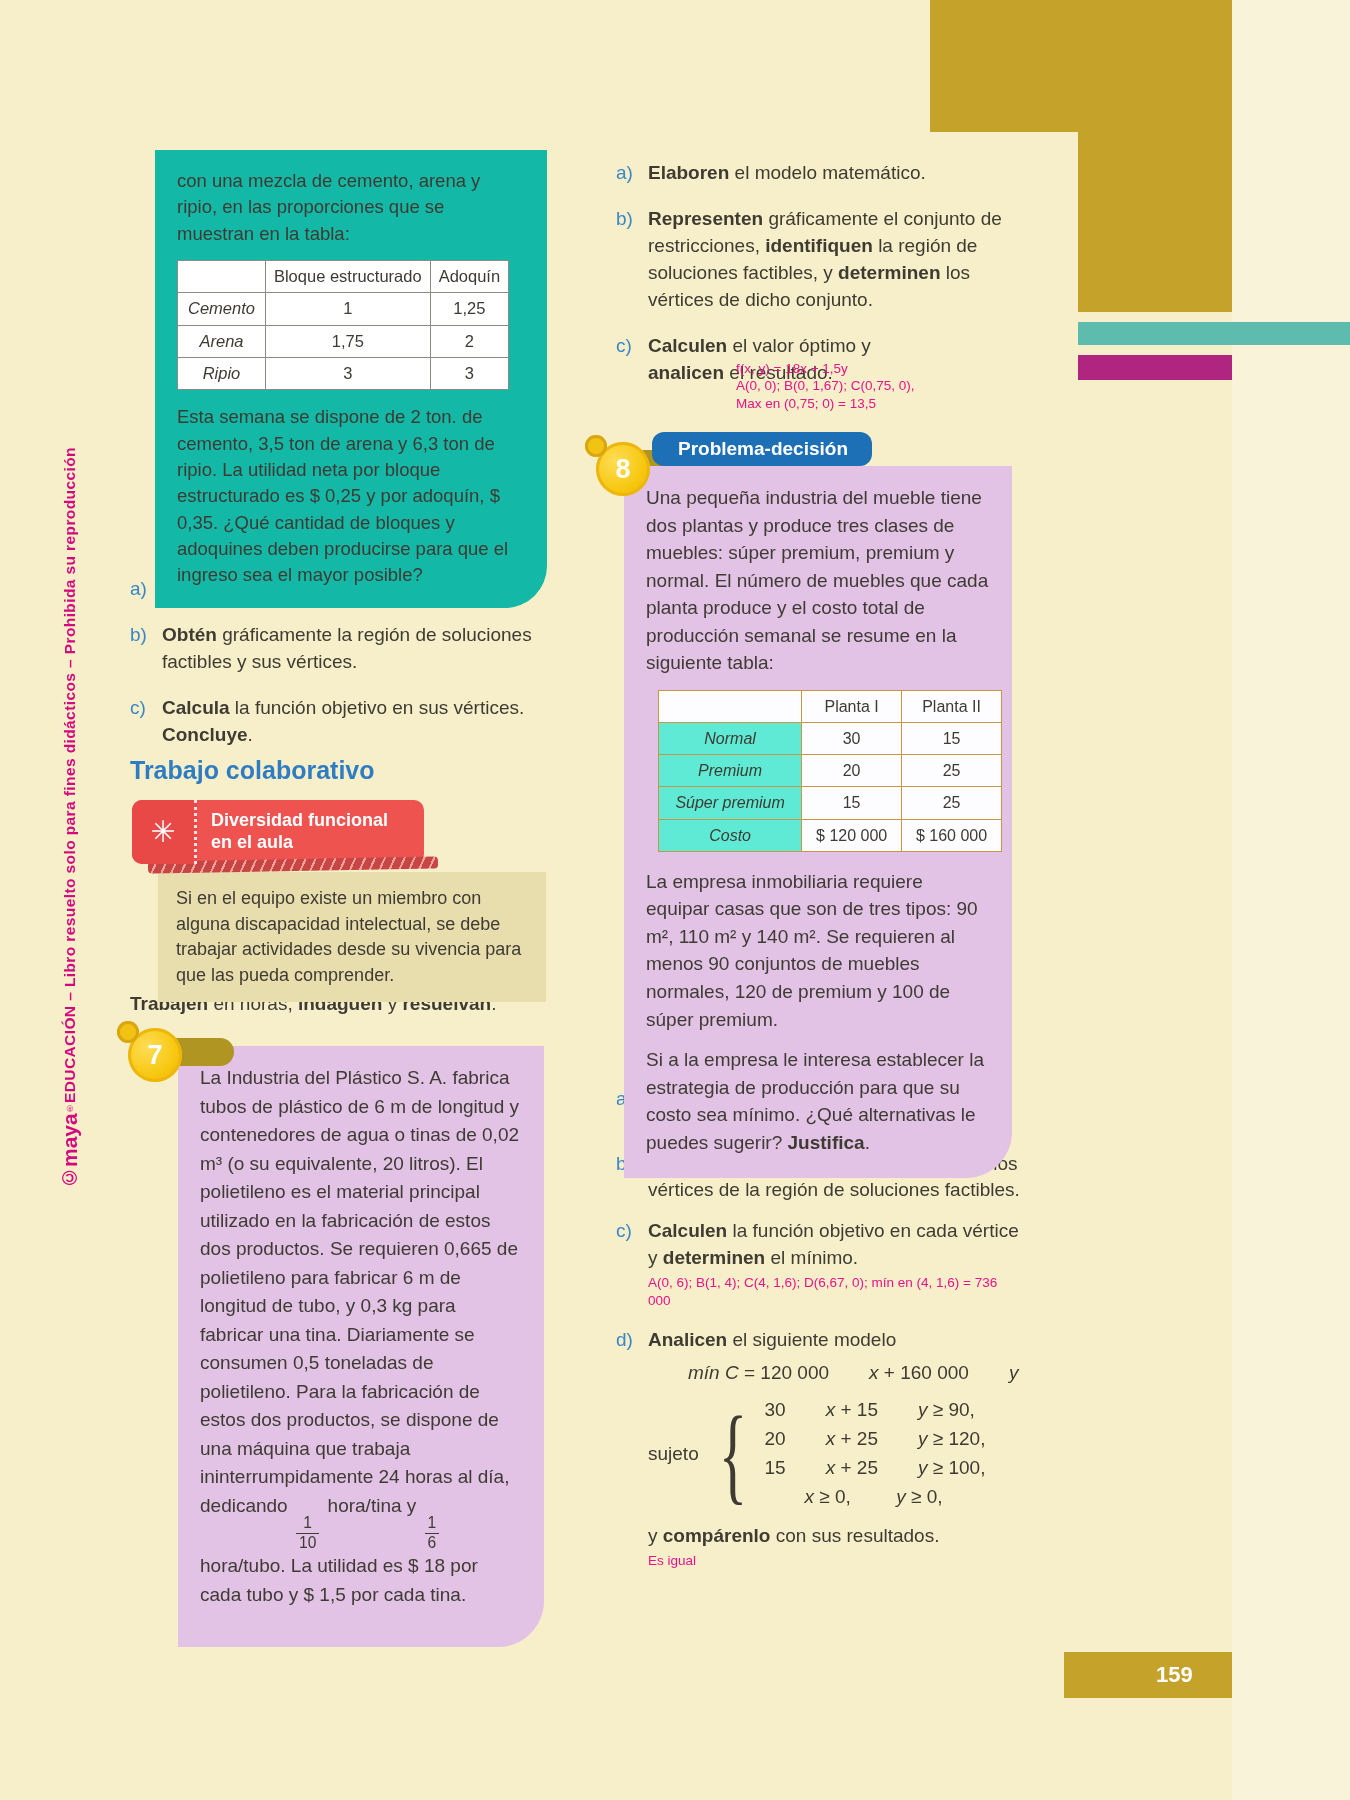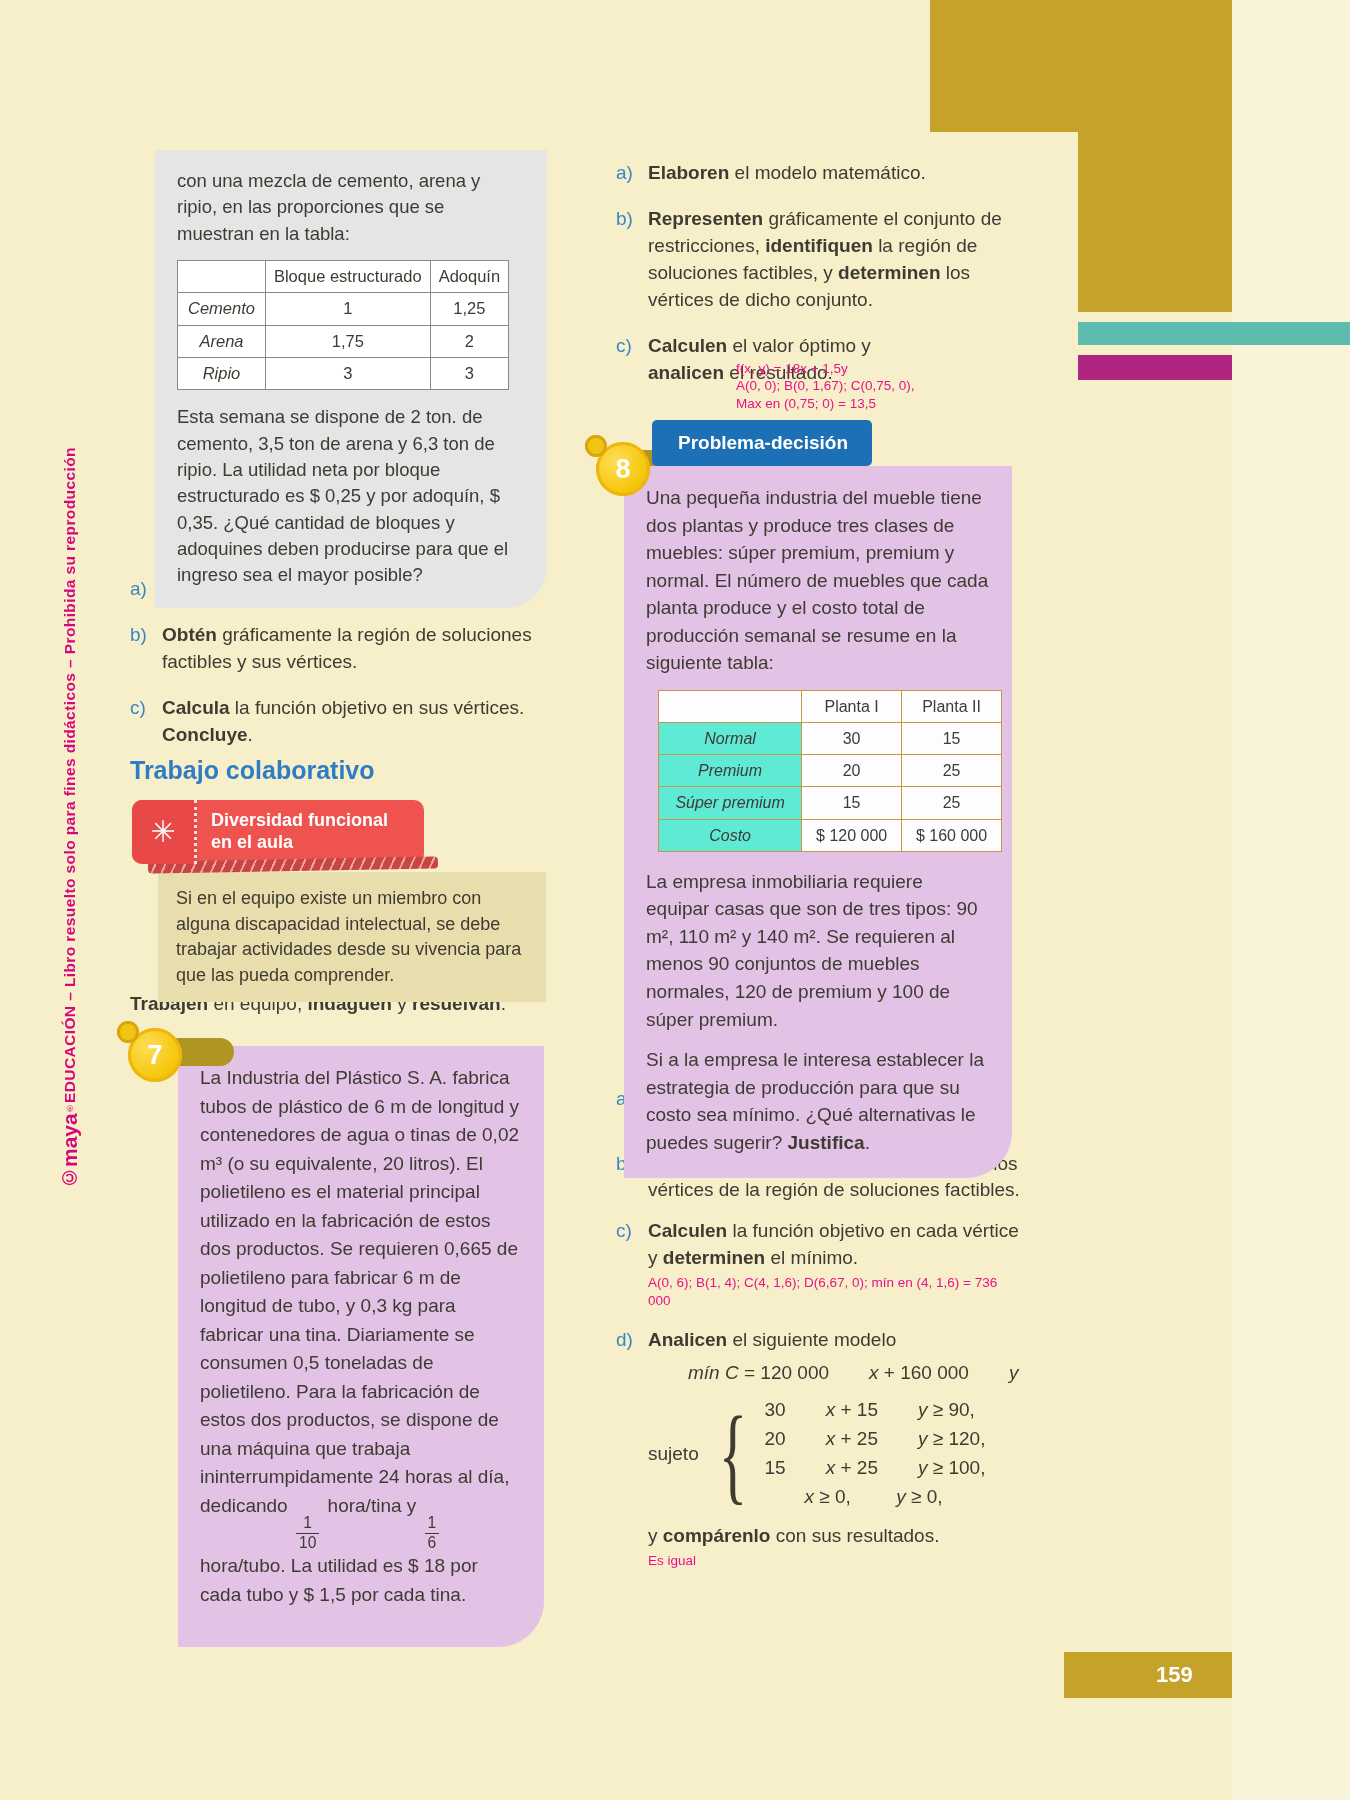--- a/index.html
+++ b/index.html
@@ -22,21 +22,21 @@
 
   
   p{margin:0 0 13px;}
   .seg-b{font-weight:bold;}
   .seg-i{font-style:italic;margin-left:40px;}
   .frac{display:inline-flex;flex-direction:column;vertical-align:-1.05em;text-align:center;font-size:.82em;line-height:1.2;margin:0 3px;}
   .frac .fnum{border-bottom:1.6px solid #3e3b33;padding:0 3px;}
   .frac .fden{padding:0 3px;}
 
   
-  .intro-box{position:absolute;left:155px;top:150px;width:348px;padding:18px 22px 20px;background:#e5e5e5;border-radius:0 0 42px 0;font-size:18.5px;line-height:1.42;z-index:1;}
+  .intro-box{position:absolute;left:155px;top:150px;width:348px;padding:18px 22px 20px;background:#14b8a6;border-radius:0 0 42px 0;font-size:18.5px;line-height:1.42;z-index:1;}
   .mix-table{border-collapse:collapse;margin:4px 0 14px;background:#fff;font-size:16.5px;}
   .mix-table th,.mix-table td{border:1px solid #8c8b83;padding:4px 8px;text-align:center;font-weight:normal;}
   .mix-table .rowlabel{font-style:italic;padding:4px 10px;}
 
   .tasks{position:absolute;font-size:19px;line-height:1.42;}
   .tasks-left{left:130px;top:576px;width:420px;}
   .task{display:flex;margin-bottom:19px;}
   .task-letter{color:#3a87c8;width:32px;flex:none;}
   .task-body{flex:1;position:relative;}
 
@@ -60,21 +60,21 @@
   .tab8{left:616px;top:450px;width:68px;z-index:1;}
 
   .problem7-box{position:absolute;left:178px;top:1046px;width:322px;padding:18px 22px 38px;background:#e2c2e5;border-radius:0 0 46px 0;font-size:19px;line-height:1.5;z-index:1;}
 
   
   .tasks-right-top{left:616px;top:160px;width:400px;}
   .annot{color:#e8128a;font-size:13.5px;line-height:1.3;white-space:pre-line;}
   .annot-side{position:absolute;left:88px;top:27px;width:210px;}
   .annot-block{margin:2px 0 4px;}
 
-  .banner{position:absolute;left:652px;top:420px;height:46px;background:#1e70b6;color:#fff;font-weight:bold;font-size:19px;display:flex;align-items:center;padding:0 24px 0 26px;border-radius:5px;z-index:3;}
+  .banner{position:absolute;left:652px;top:432px;height:34px;background:#1e70b6;color:#fff;font-weight:bold;font-size:19px;display:flex;align-items:center;padding:0 24px 0 26px;border-radius:12px;z-index:3;}
 
   .problem8-box{position:absolute;left:624px;top:466px;width:344px;padding:18px 22px 22px;background:#e2c2e5;border-radius:0 0 46px 0;font-size:19px;line-height:1.45;z-index:1;}
   .plant-table{border-collapse:collapse;margin:6px 12px 16px;font-size:16px;width:100%;}
   .plant-table th,.plant-table td{border:1px solid #c9973f;background:#fdfcff;padding:4px 8px;text-align:center;font-weight:normal;}
   .plant-table .rowlabel{font-style:italic;background:#5eead4;text-align:center;}
 
   .tasks-right-bottom{left:616px;top:1086px;width:406px;}
   .tasks-right-bottom .task{margin-bottom:14px;}
   .model-line{margin:6px 0 8px;}
   .subject-row{display:flex;align-items:center;gap:6px;margin:2px 0 10px;}
@@ -149,21 +149,21 @@
   <div class="div-badge">
     <div class="div-badge-icon">✳</div>
     <div class="div-badge-text">
       <div>Diversidad funcional</div>
       <div>en el aula</div>
     </div>
   </div>
 
   <div class="note-box">Si en el equipo existe un miembro con alguna discapacidad intelectual, se debe trabajar actividades desde su vivencia para que las pueda comprender.</div>
 
-  <div class="teamwork"><span class="seg-b">Trabajen</span><span> en equipo, </span><span class="seg-b">indaguen</span><span> y </span><span class="seg-b">resuelvan</span><span>.</span></div>
+  <div class="teamwork"><span class="seg-b">Trabajen</span><span> en horas, </span><span class="seg-b">indaguen</span><span> y </span><span class="seg-b">resuelvan</span><span>.</span></div>
 
   <div class="tab tab7"></div>
   <div class="coin coin7">7</div>
 
   <div class="problem7-box">
     <span><span>La Industria del Plástico S. A. fabrica tubos de plástico de 6 m de longitud y contenedores de agua o tinas de 0,02 m³ (o su equivalente, 20 litros). El polietileno es el material principal utilizado en la fabricación de estos dos productos. Se requieren 0,665 de polietileno para fabricar 6 m de longitud de tubo, y 0,3 kg para fabricar una tina. Diariamente se consumen 0,5 toneladas de polietileno. Para la fabricación de estos dos productos, se dispone de una máquina que trabaja ininterrumpidamente 24 horas al día, dedicando </span><span class="frac">
           <span class="fnum">1</span>
           <span class="fden">10</span>
         </span><span> hora/tina y </span><span class="frac">
           <span class="fnum">1</span>

